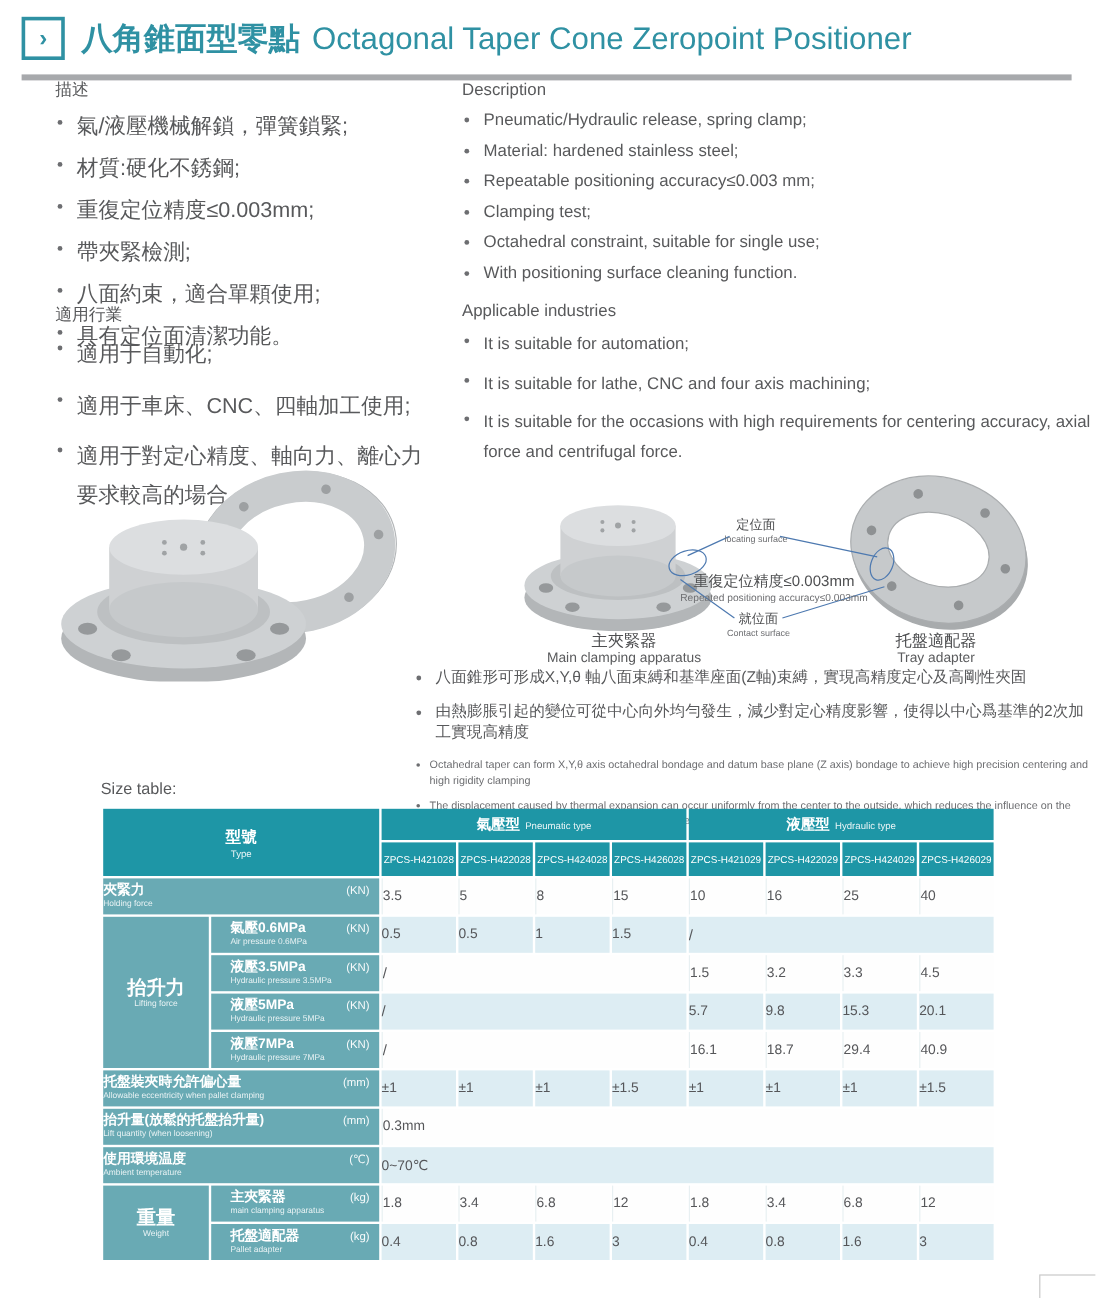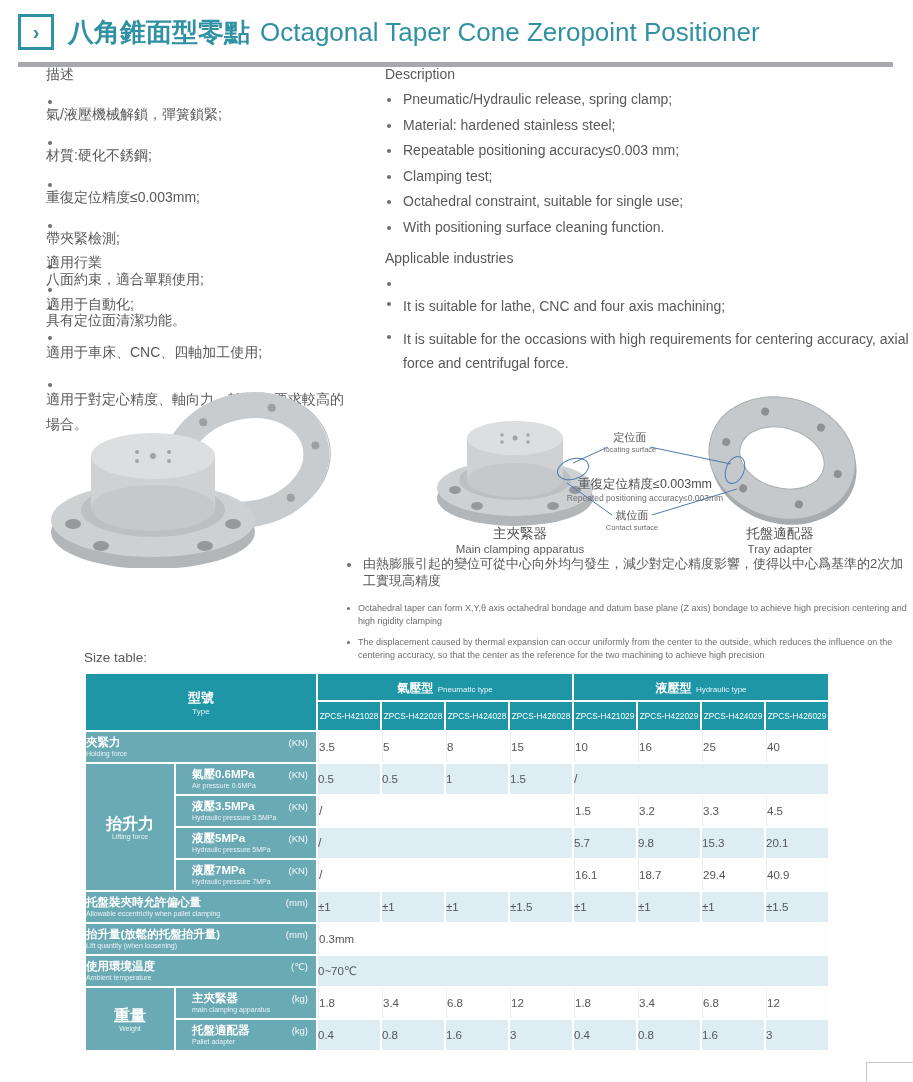--- a/index.html
+++ b/index.html
@@ -12,21 +12,21 @@
          color:#2f91a3;font-weight:bold;font-size:20px;line-height:1;}
   .htitle{white-space:nowrap;font-size:26px;color:#2f91a3;}
   .htitle .zh{font-weight:bold;margin-right:10px;}
   .hrule{position:absolute;left:18px;top:62px;width:875px;height:5px;background:#a7a9ac;}
 
   
   .sec{position:absolute;}
   .sec h3{margin:0 0 8px 0;font-size:14px;font-weight:normal;color:#58595b;}
   .bl{display:flex;align-items:flex-start;color:#58595b;}
   .dot{flex:0 0 auto;width:4px;height:4px;border-radius:50%;background:#6d6e71;margin:8px 12px 0 2px;}
-  .zh-list .bl{font-size:14px;line-height:1.45;margin-bottom:9px;flex-direction:column;}
+  .zh-list .bl{font-size:18px;line-height:1.45;margin-bottom:9px;}
   .en-list .bl{font-size:14px;line-height:1.4;margin-bottom:6px;}
   .ind-zh .bl{margin-bottom:11px;line-height:1.75;}
   .ind-en .bl{margin-bottom:8px;line-height:1.75;}
 
   
   .ph{position:absolute;}
   .cap{position:absolute;text-align:center;color:#4d4e50;}
   .cap .c-zh{font-size:13.5px;}
   .cap .c-en{font-size:11.5px;color:#5a5b5d;}
   .ann{position:absolute;text-align:center;}
@@ -156,20 +156,21 @@
           <span>適用于對定心精度、軸向力、離心力 要求較高的場合。</span>
         </div>
     </div>
   </div>
 
   <div class="sec ind-en" style="left:385px;top:250px;width:525px;">
     <h3>Applicable industries</h3>
     <div class="en-list">
       <div class="bl">
           <span class="dot"></span>
+          <span>It is suitable for automation;</span>
         </div>
       <div class="bl">
           <span class="dot"></span>
           <span>It is suitable for lathe, CNC and four axis machining;</span>
         </div>
       <div class="bl">
           <span class="dot"></span>
           <span>It is suitable for the occasions with high requirements for centering accuracy, axial force and centrifugal force.</span>
         </div>
     </div>
@@ -270,20 +271,24 @@
     <div class="c-en">Main clamping apparatus</div>
   </div>
   <div class="cap" style="left:700px;top:525px;width:160px;">
     <div class="c-zh">托盤適配器</div>
     <div class="c-en">Tray adapter</div>
   </div>
 
   <div class="notes">
     <div class="note-zh">
         <span class="dot"></span>
+        <span>八面錐形可形成X,Y,θ 軸八面束縛和基準座面(Z軸)束縛，實現高精度定心及高剛性夾固</span>
+      </div>
+    <div class="note-zh">
+        <span class="dot"></span>
         <span>由熱膨脹引起的變位可從中心向外均勻發生，減少對定心精度影響，使得以中心爲基準的2次加工實現高精度</span>
       </div>
     <div class="note-en">
         <span class="dot"></span>
         <span>Octahedral taper can form X,Y,θ axis octahedral bondage and datum base plane (Z axis) bondage to achieve high precision centering and high rigidity clamping</span>
       </div>
     <div class="note-en">
         <span class="dot"></span>
         <span>The displacement caused by thermal expansion can occur uniformly from the center to the outside, which reduces the influence on the centering accuracy, so that the center as the reference for the two machining to achieve high precision</span>
       </div>

